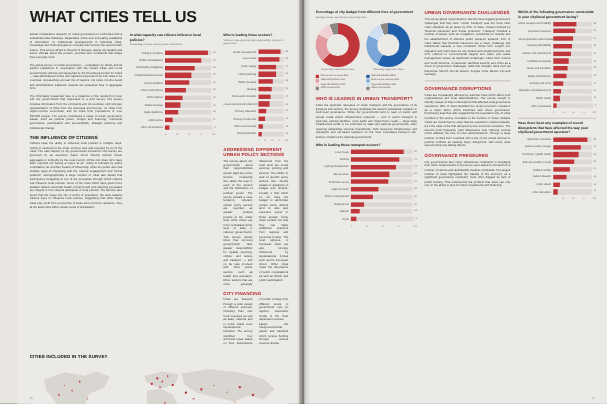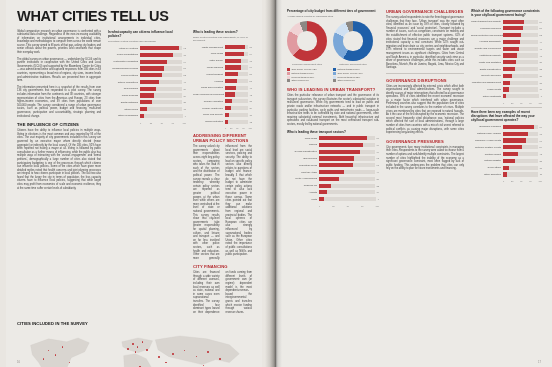--- a/index.html
+++ b/index.html
@@ -1,19 +1,19 @@
 <!DOCTYPE html>
 <html><head>
 <meta charset="utf-8">
 <style>
   html,body{margin:0;padding:0;background:#2b2b2b;}
   body{width:552px;height:367px;overflow:hidden;font-family:"Liberation Sans",sans-serif;}
   .spread{position:relative;width:552px;height:367px;background:linear-gradient(90deg,#e9e6e1 0%,#e9e6e1 48%,#bdb9b3 49.5%,#9e9a95 50%,#cfcbc6 50.6%,#e9e6e1 52%,#e9e6e1 100%);}
   .page{position:absolute;top:0;bottom:0;overflow:hidden;}
-  .page.left{left:6px;width:256px;background:#eceae6;}
+  .page.left{left:16px;width:256px;background:#eceae6;}
   .page.right{left:276px;width:276px;background:#eceae6;}
   .gutter{position:absolute;left:270px;top:0;width:12px;height:100%;
     background:linear-gradient(90deg,rgba(0,0,0,0.0) 0%,rgba(0,0,0,0.16) 35%,rgba(0,0,0,0.35) 50%,rgba(0,0,0,0.10) 65%,rgba(0,0,0,0) 100%);}
   .inner{position:absolute;left:0;top:0;right:0;bottom:0;padding:9px 10px 8px 11px;box-sizing:border-box;}
 
   h1.title{font-family:"Liberation Sans",sans-serif;font-weight:bold;font-size:14.5px;letter-spacing:-0.3px;
     color:#1c1c1c;margin:0 0 6px 0;line-height:1;}
   .cols{display:flex;gap:7px;}
   .col{flex:1;min-width:0;}
   .col.w1{flex:0 0 84px;}

